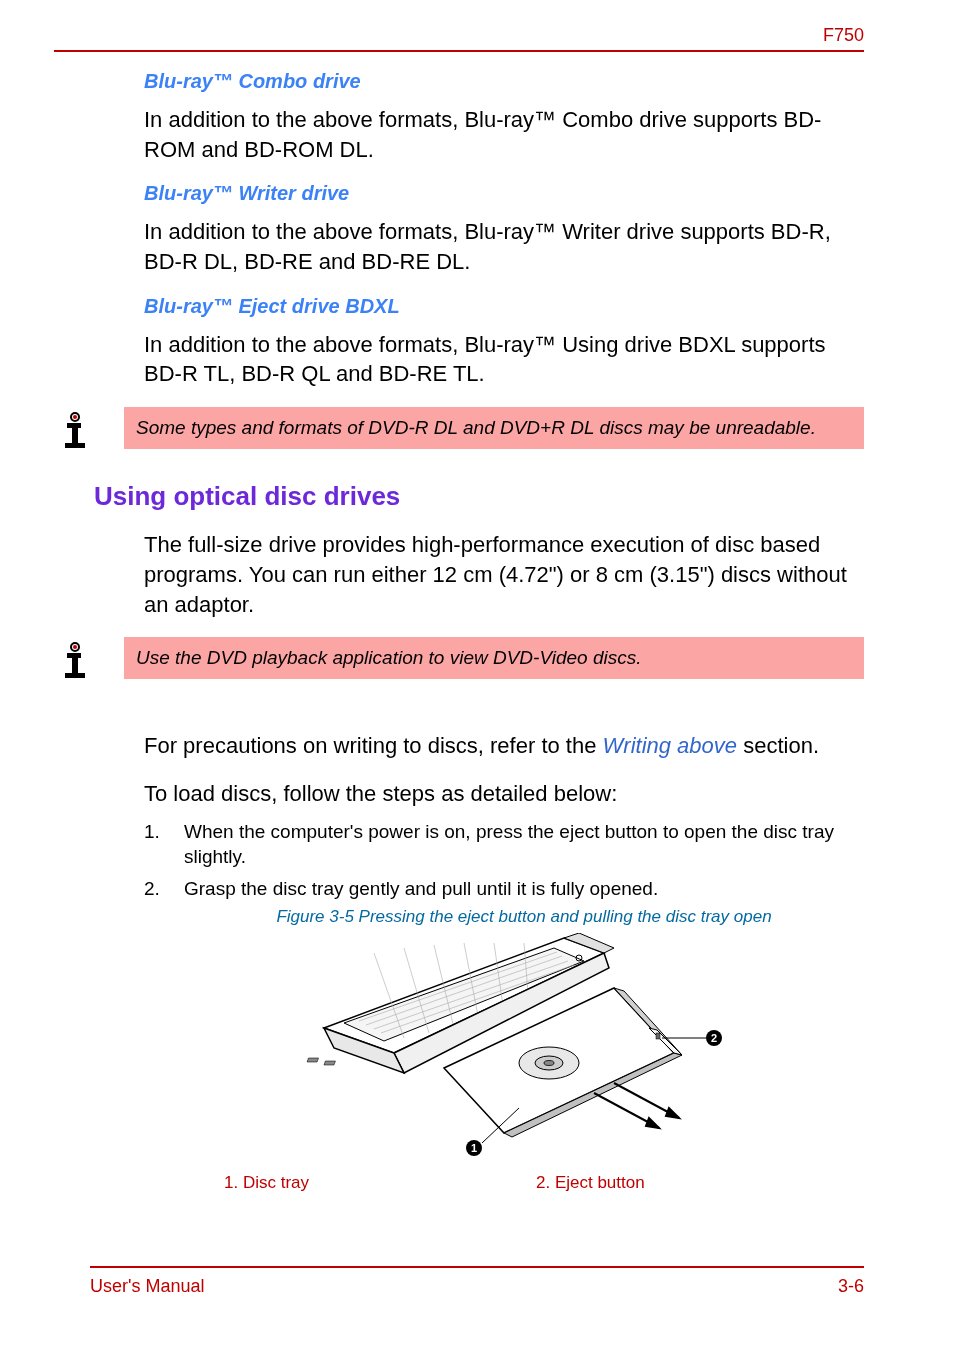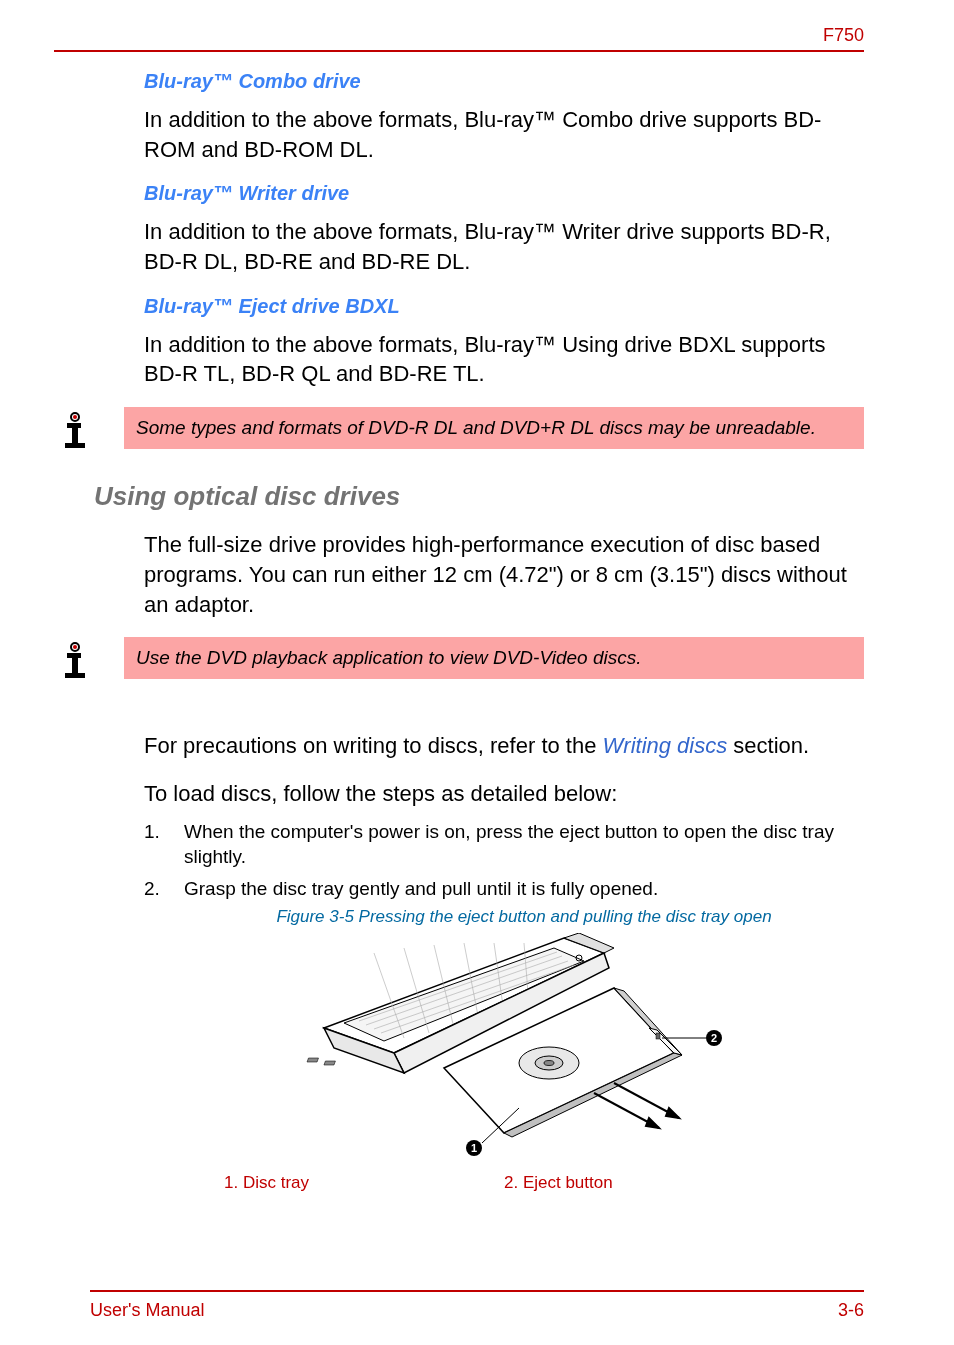--- a/index.html
+++ b/index.html
@@ -40,28 +40,27 @@
       margin-bottom: 12px;
       margin-top: 8px;
     }
     .body-text {
       font-size: 22px;
       color: #000000;
       line-height: 1.35;
       margin-bottom: 18px;
     }
     .section-heading {
-      color: #737373;
+      color: #6d28d9;
       font-weight: 900;
       font-size: 26px;
       margin-top: 30px;
       margin-bottom: 18px;
       margin-left: -50px;
       font-family: Arial, Helvetica, sans-serif;
-      font-style: italic;
     }
     .note-row {
       display: flex;
       align-items: flex-start;
       margin-left: -90px;
       margin-bottom: 20px;
     }
     .note-icon {
       width: 42px;
       height: 42px;
@@ -113,30 +112,31 @@
     }
     .figure-svg {
       width: 440px;
       height: 230px;
     }
     .callout-row {
       display: flex;
       font-size: 17px;
       color: #c00000;
       margin-left: 80px;
+      gap: 32px;
     }
     .callout-left {
       width: 280px;
     }
     .callout-right {
       flex: 1;
     }
     .footer {
       position: absolute;
-      bottom: 24px;
+      bottom: 48px;
       left: 90px;
       right: 90px;
       text-align: right;
     }
     .footer-line {
       border-top: 2px solid #c00000;
       margin-bottom: 8px;
     }
     .footer-row {
       display: flex;
@@ -187,21 +187,21 @@
           <rect x="18" y="14" width="6" height="22" fill="#000"></rect>
           <rect x="11" y="34" width="20" height="5" fill="#000"></rect>
         </svg>
       </div>
       <div class="note-box">Use the DVD playback application to view DVD-Video discs.</div>
     </div>
 
     <div style="height:30px"></div>
 
     <div class="body-text">
-      <span>For precautions on writing to discs, refer to the </span><span class="link-text">Writing discs</span><span> section.</span>
+      <span>For precautions on writing to discs, refer to the </span><span class="link-text">Writing above</span><span> section.</span>
     </div>
 
     <div class="body-text" style="margin-bottom:10px">To load discs, follow the steps as detailed below:</div>
 
     <div class="ol-item">
       <div class="ol-num">1.</div>
       <div class="ol-text">When the computer's power is on, press the eject button to open the disc tray slightly.</div>
     </div>
     <div class="ol-item">
       <div class="ol-num">2.</div>

